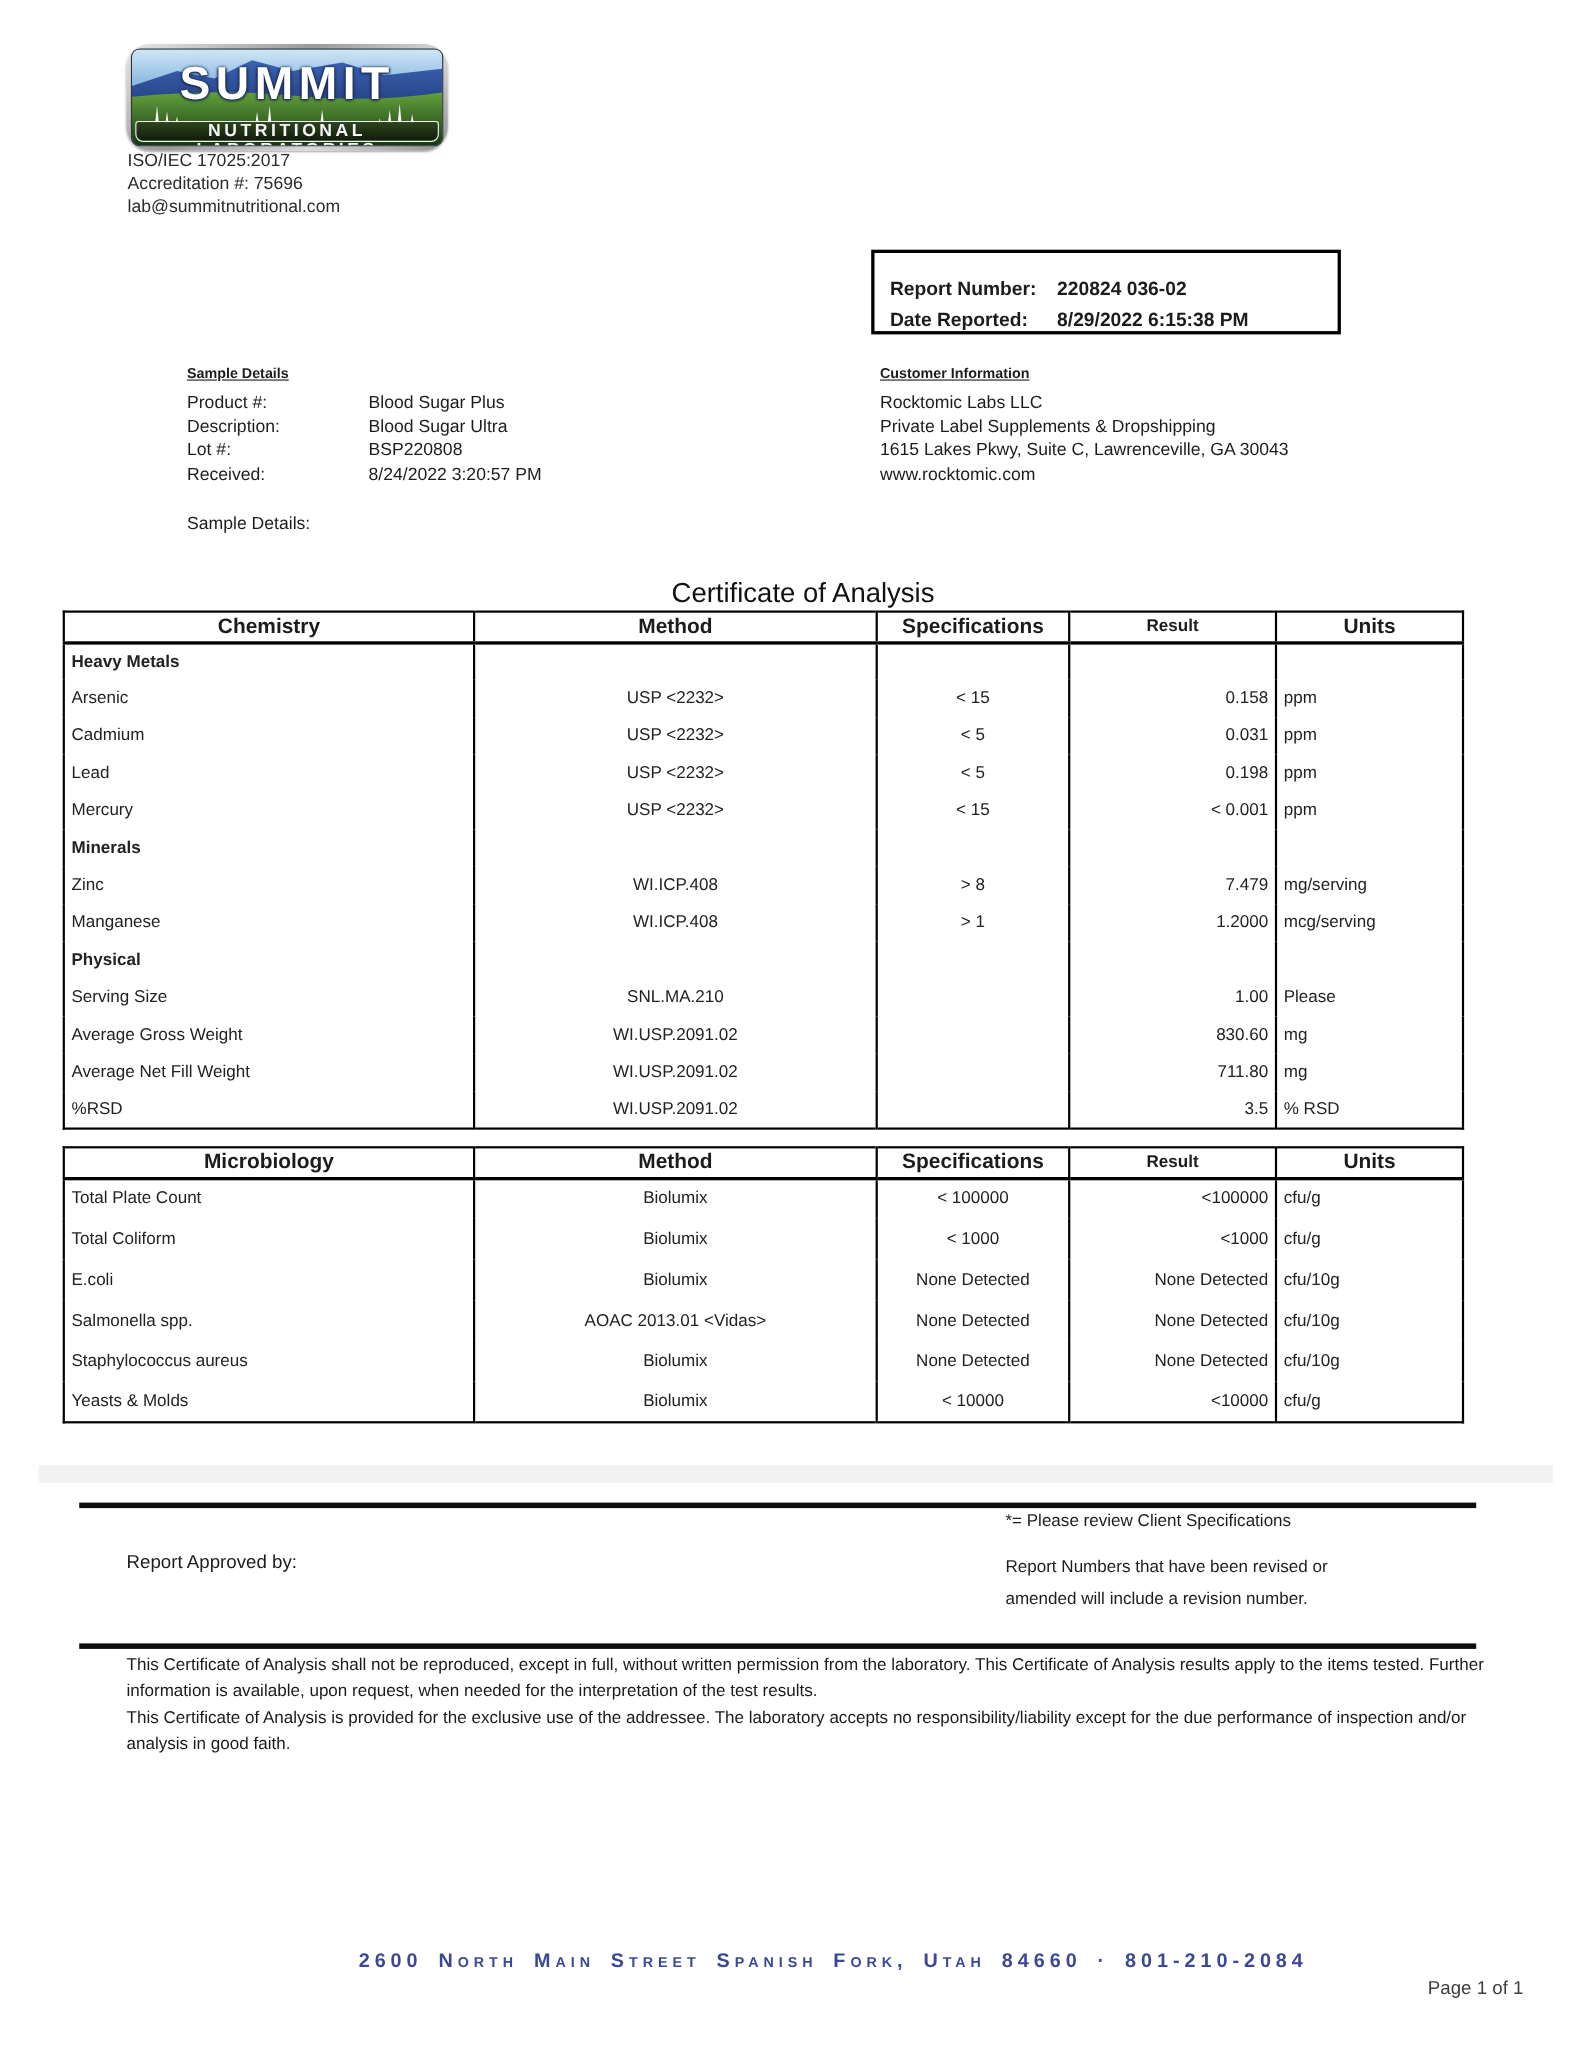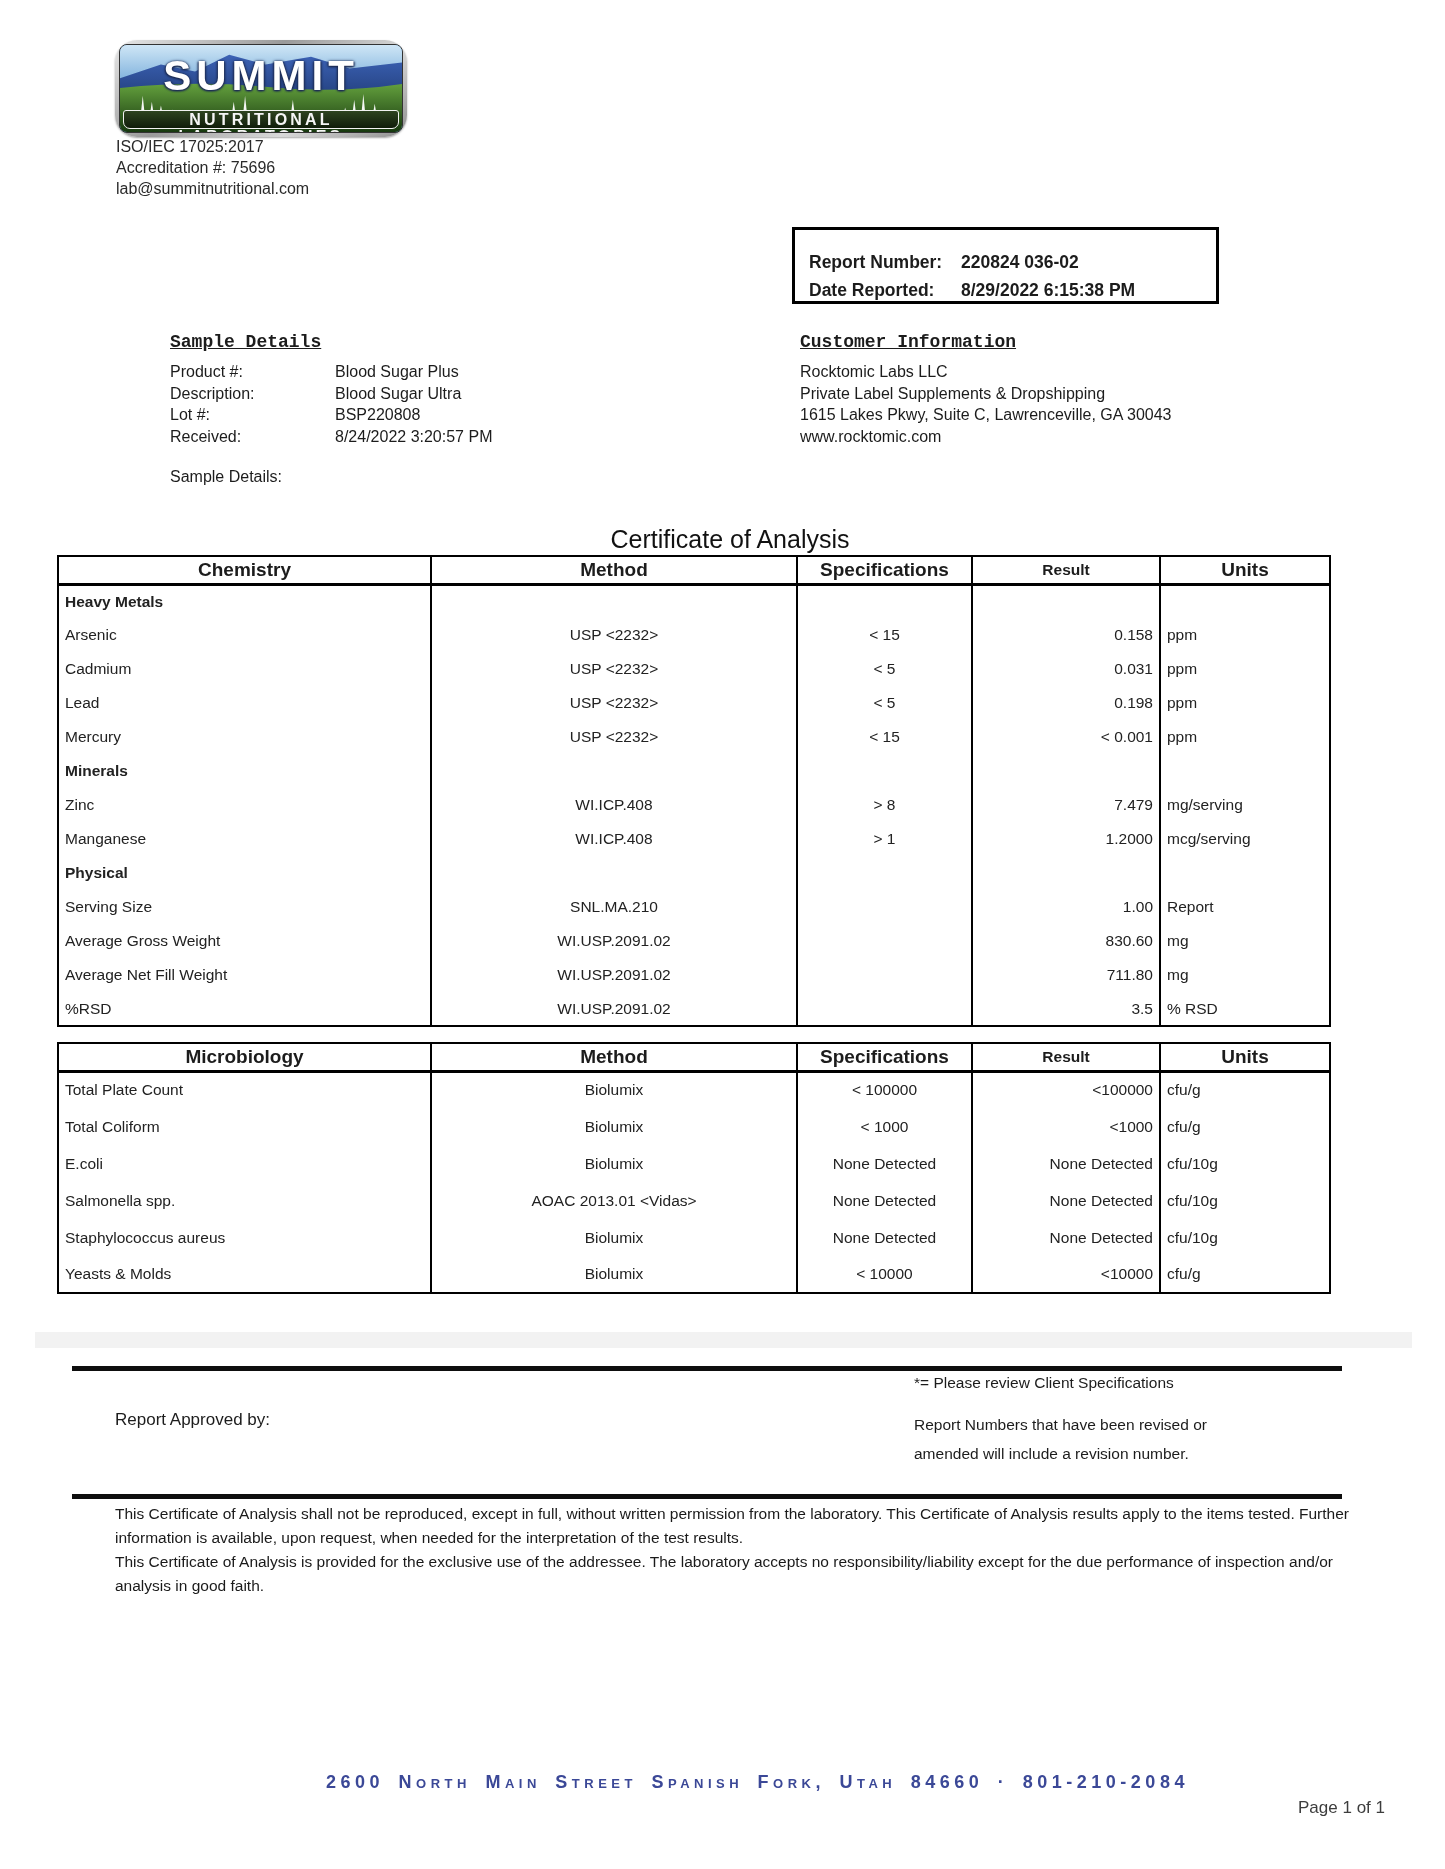--- a/index.html
+++ b/index.html
@@ -27,21 +27,21 @@
   
   .iso-block { position:absolute; left:116px; top:136px; font-size:16px; line-height:21px; color:#2a2a2a; }
 
   
   .report-box { position:absolute; left:792px; top:227px; width:427px; height:77px;
                 border:3px solid #000; padding:18px 14px 0 14px; background:#fff; }
   .report-row { display:flex; font-weight:bold; font-size:17.5px; line-height:28px; }
   .report-row .r-label { width:152px; }
 
   
-  .sec-heading { font-weight:bold; text-decoration:underline; font-size:18px; margin-bottom:9px;font-family:Liberation Mono, monospace; }
+  .sec-heading { font-weight:bold; text-decoration:underline; font-size:13px; margin-bottom:9px; }
   .sample-block { position:absolute; left:170px; top:332px; width:460px; font-size:16px; }
   .field-row { display:flex; line-height:21.5px; }
   .field-row .f-label { width:165px; }
   .sample-extra { position:absolute; left:170px; top:468px; font-size:16px; }
   .customer-block { position:absolute; left:800px; top:332px; width:540px; font-size:16px; }
   .customer-block .cust-line { line-height:21.5px; }
 
   
   .coa-title { position:absolute; left:0; top:524px; width:1460px; text-align:center;
                font-size:25px; line-height:30px; color:#111; }
@@ -280,21 +280,21 @@
           <td class="c-spec"></td>
           <td class="c-result"></td>
           <td class="c-unit"></td>
         </tr>
 
         <tr>
           <td class="c-name">Serving Size</td>
           <td class="c-method">SNL.MA.210</td>
           <td class="c-spec"></td>
           <td class="c-result">1.00</td>
-          <td class="c-unit">Report</td>
+          <td class="c-unit">Please</td>
         </tr>
 
         <tr>
           <td class="c-name">Average Gross Weight</td>
           <td class="c-method">WI.USP.2091.02</td>
           <td class="c-spec"></td>
           <td class="c-result">830.60</td>
           <td class="c-unit">mg</td>
         </tr>
 

